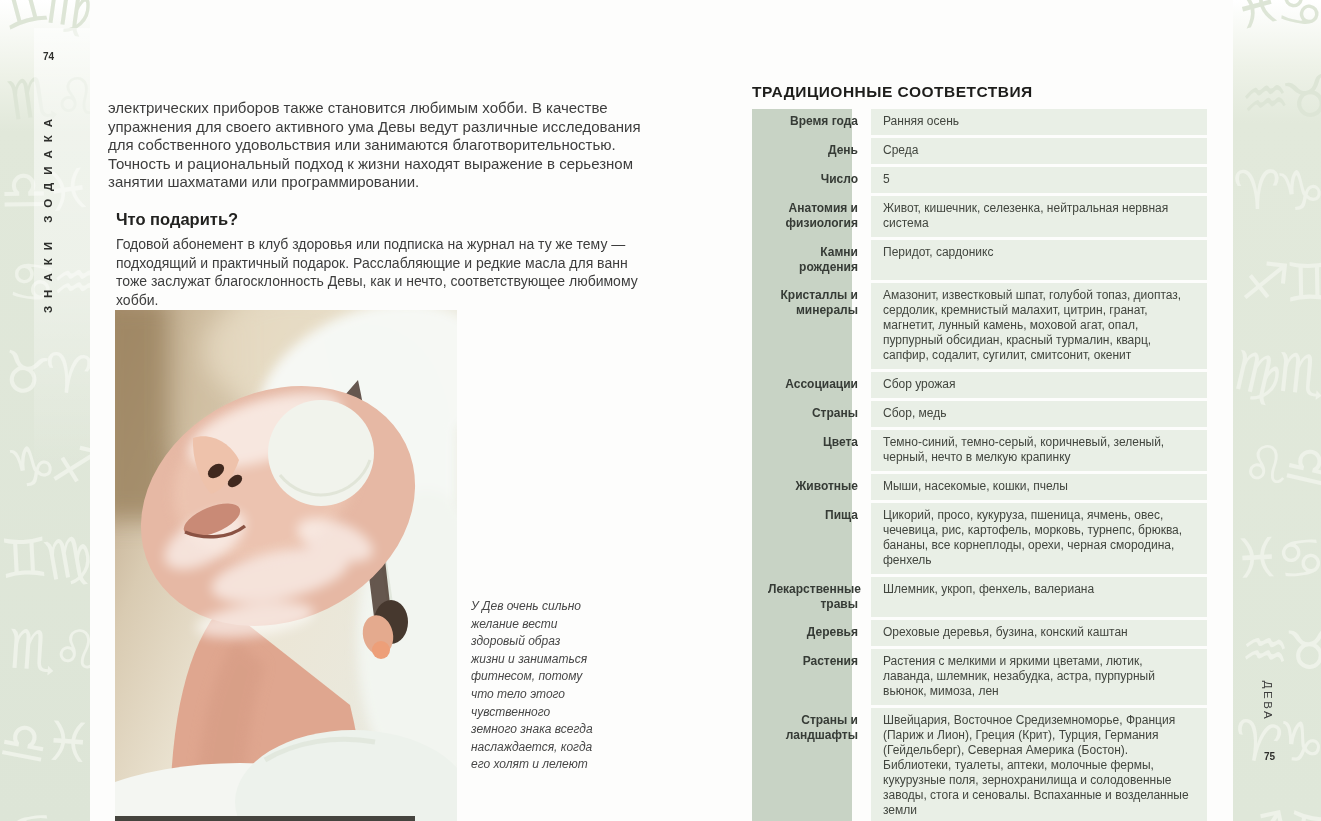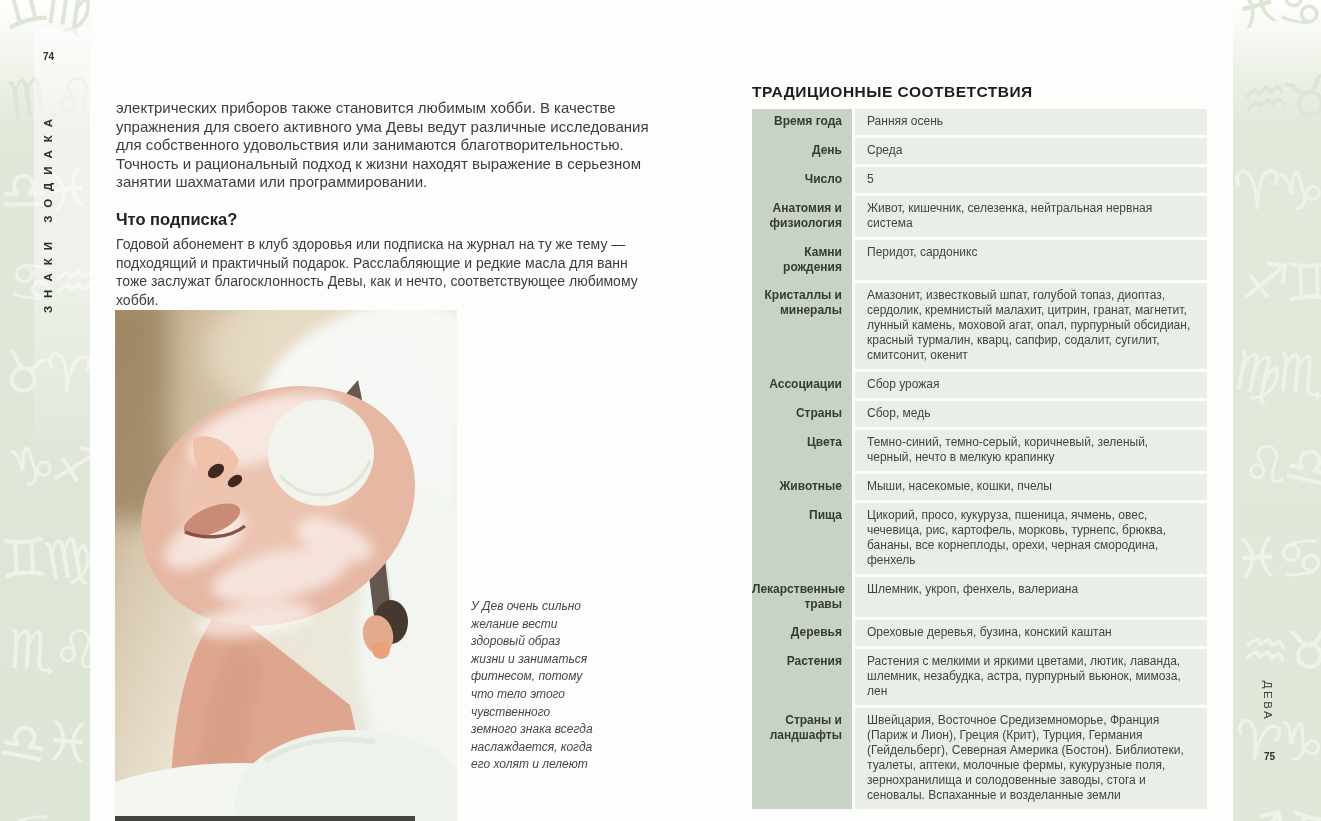--- a/index.html
+++ b/index.html
@@ -24,36 +24,36 @@
   .v-label { position:absolute; white-space:nowrap; font-weight:700; color:#2e2f2c; }
   .v-label-left { top:212px; left:48px; font-size:11.5px; letter-spacing:8px;
     transform:translate(-50%,-50%) rotate(-90deg); }
   .v-label-right { top:701px; left:35px; font-size:11.5px; letter-spacing:2.5px;
     transform:translate(-50%,-50%) rotate(90deg); position:absolute; }
   .page-num { position:absolute; font-size:10px; font-weight:700; color:#2e2f2c; }
   .page-num-74 { top:51px; left:43px; }
   .page-num-75 { top:751px; left:31px; }
 
   
-  .body-par { position:absolute; left:116px; top:84px; width:535px;
+  .body-par { position:absolute; left:108px; top:84px; width:535px;
     font-size:15px; line-height:18.6px; color:#3d3d3d; }
   .gift-head { position:absolute; left:116px; top:196px;
     font-size:16.5px; font-weight:700; color:#222220; }
   .gift-par { position:absolute; left:116px; top:221px; width:535px;
     font-size:14px; line-height:18.6px; color:#3d3d3d; }
   .photo-fig { position:absolute; left:115px; top:310px; width:342px; height:511px; }
   .photo-caption { position:absolute; left:471px; top:598px; width:124px;
     font-size:12px; line-height:17.6px; font-style:italic; color:#474747; }
 
   
   .corr-title { position:absolute; left:752px; top:83px;
     font-size:15.5px; font-weight:700; letter-spacing:.5px; color:#1d1d1b; }
   .corr-table { position:absolute; left:752px; top:109px; width:455px; }
   .label-col-bg { position:absolute; left:0; top:0; bottom:0; width:100px; background:#c8d3c5; }
-  .corr-row { display:flex; margin-bottom:3px; position:relative; }
+  .corr-row { display:flex; margin-bottom:3px; position:relative;margin-left:16px; }
   .corr-row:last-child { margin-bottom:0;justify-content:flex-end; }
   .corr-label { flex:0 0 100px; width:100px; padding:5px 10px 5px 0;
     text-align:right; font-size:12px; line-height:15px; font-weight:700; color:#363b36; }
   .corr-value { flex:1; margin-left:3px; background:#e9efe6;
     padding:5px 14px 6px 12px; font-size:12px; line-height:15px; color:#42463f; }
 </style>
 </head>
 <body>
 
 <div class="spread">
@@ -107,21 +107,21 @@
         <span class="zglyph" style="left: 0px; top: 716px; color: rgb(238, 242, 233); transform: rotate(11deg);">♈</span>
         <span class="zglyph" style="left: 44px; top: 716px; color: rgb(238, 242, 233); transform: rotate(4deg);">♑</span>
         <span class="zglyph" style="left: 8px; top: 808px; color: rgb(238, 242, 233); transform: rotate(-12deg);">♐</span>
         <span class="zglyph" style="left: 52px; top: 808px; color: rgb(238, 242, 233); transform: rotate(11deg);">♊</span>
       </div>
     <div class="v-label-right">ДЕВА</div>
     <div class="page-num page-num-75">75</div>
   </div>
 
   <p class="body-par">электрических приборов также становится любимым хобби. В качестве упражнения для своего активного ума Девы ведут различные исследования для собственного удовольствия или занимаются благотворительностью. Точность и рациональный подход к жизни находят выражение в серьезном занятии шахматами или программировании.</p>
-  <h2 class="gift-head">Что подписка?</h2>
+  <h2 class="gift-head">Что подарить?</h2>
   <p class="gift-par">Годовой абонемент в клуб здоровья или подписка на журнал на ту же тему — подходящий и практичный подарок. Расслабляющие и редкие масла для ванн тоже заслужат благосклонность Девы, как и нечто, соответствующее любимому хобби.</p>
 
   <figure class="photo-fig" style="margin:0">
     <svg width="342" height="511" viewBox="0 0 342 511">
       <defs>
         <linearGradient id="bgGrad" x1="0" y1="0" x2="1" y2="0.6">
           <stop offset="0" stop-color="#b3997b"></stop>
           <stop offset="0.28" stop-color="#d9cbb2"></stop>
           <stop offset="0.55" stop-color="#ece5d4"></stop>
           <stop offset="1" stop-color="#e9eae0"></stop>

